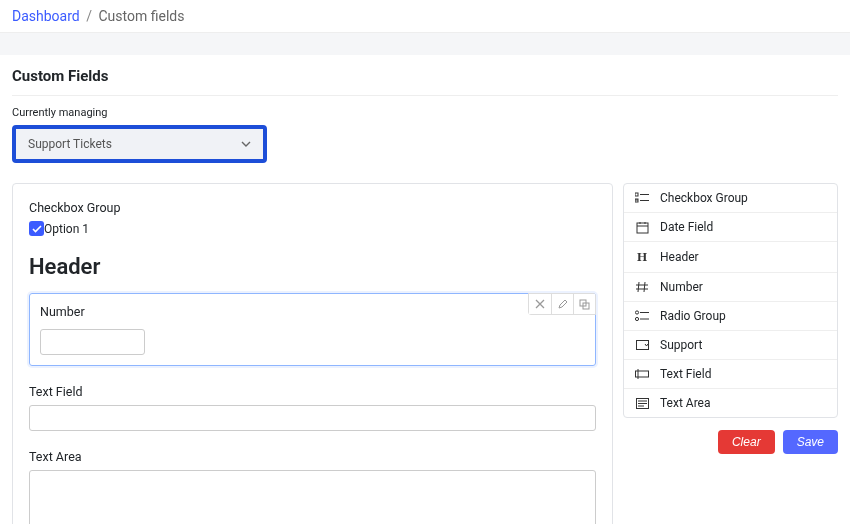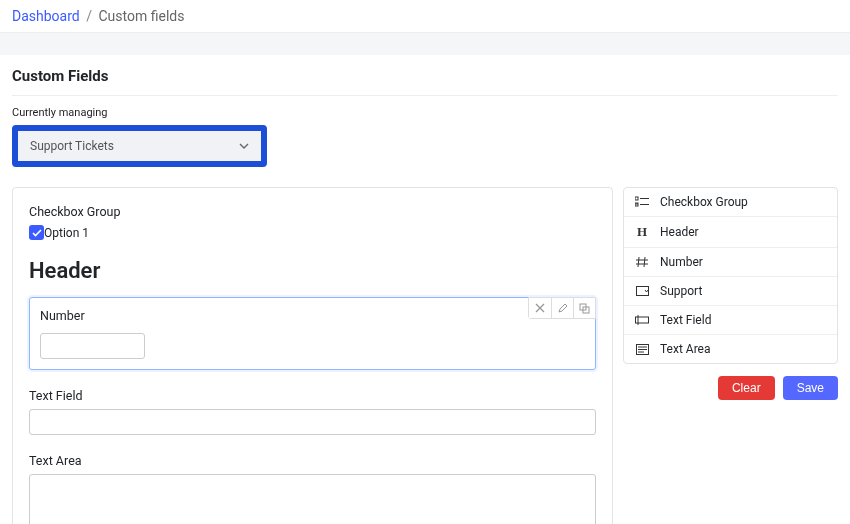--- a/index.html
+++ b/index.html
@@ -6,42 +6,42 @@
 body { font-family: -apple-system, BlinkMacSystemFont, "Segoe UI", Roboto, sans-serif; font-size: 13px; color: #212529; background: #fff; width: 850px; }
 .topbar { background: #fff; padding: 8px 12px; font-size: 14px; border-bottom: 1px solid #eee; }
 .topbar a { color: #3b5bff; text-decoration: none; }
 .topbar span.sep { color: #888; margin: 0 3px; }
 .topbar span.cur { color: #666; }
 .greyband { background: #f5f6f8; height: 22px; }
 .content { padding: 12px 12px 0 12px; }
 h1.page-title { font-size: 15px; font-weight: 700; margin-bottom: 10px; }
 hr.divider { border: 0; border-top: 1px solid #eee; margin-bottom: 10px; }
 .mgr-label { font-size: 11px; margin-bottom: 6px; display: block; }
-.mgr-select { display: inline-flex; align-items: center; justify-content: space-between; width: 255px; background: #f0f2f6; border: 6px solid #1d4ed8; border-radius: 4px; padding: 8px 12px; font-size: 12px; color: #555; cursor: pointer; }
+.mgr-select { display: inline-flex; align-items: center; justify-content: space-between; width: 255px; background: #f0f2f6; border: 4px solid #1d4ed8; border-radius: 4px; padding: 8px 12px; font-size: 12px; color: #555; cursor: pointer; }
 .columns { display: flex; gap: 10px; margin-top: 20px; align-items: flex-start; }
 .canvas { flex: 1; border: 1px solid #e1e3e7; border-radius: 4px; padding: 16px; }
 .side { width: 215px; }
 .fld { margin-bottom: 18px; }
 .fld-label { font-size: 12.5px; margin-bottom: 6px; display: block; }
 .cb-row { display: flex; align-items: center; font-size: 12px; }
 .cb { width: 15px; height: 15px; background: #3b5bff; border-radius: 3px; display: inline-flex; align-items: center; justify-content: center; }
 .h-header { font-size: 22px; font-weight: 600; margin: 2px 0 14px 0; }
 .fld-selected { border: 1px solid #8fb6ff; border-radius: 3px; padding: 10px 10px; position: relative; box-shadow: 0 0 0 2px rgba(100,150,255,0.12); margin-bottom: 18px; }
 .toolbar { position: absolute; top: -1px; right: -1px; display: flex; border: 1px solid #ddd; border-radius: 0 3px 0 3px; background: #fff; }
 .toolbar button { width: 22px; height: 20px; border: none; background: #fff; color: #999; cursor: pointer; display: inline-flex; align-items: center; justify-content: center; font-size: 11px; }
 .toolbar button + button { border-left: 1px solid #ddd; }
 .num-input { width: 105px; height: 26px; border: 1px solid #ccc; border-radius: 3px; padding: 2px 6px; margin-top: 4px; }
 .txt-input { width: 100%; height: 26px; border: 1px solid #ccc; border-radius: 3px; padding: 2px 6px; }
 .txt-area { width: 100%; height: 95px; border: 1px solid #ccc; border-radius: 3px; padding: 4px 6px; resize: none; }
 .palette { border: 1px solid #e1e3e7; border-radius: 4px; overflow: hidden; }
 .palette-item { display: flex; align-items: center; gap: 10px; padding: 7px 10px; font-size: 12px; border-bottom: 1px solid #eee; cursor: grab; }
 .palette-item:last-child { border-bottom: none; }
 .palette-item .ic { width: 16px; display: inline-flex; justify-content: center; color: #333; }
 .btnrow { display: flex; justify-content: flex-end; gap: 8px; margin-top: 12px; }
-.btn { border: none; border-radius: 4px; padding: 5px 14px; font-size: 12px; color: #fff; cursor: pointer; }
+.btn { border: none; border-radius: 4px; padding: 5px 14px; font-size: 12px; color: #fff; cursor: pointer; font-style: italic; }
 .btn-clear { background: #e53935; }
 .btn-save { background: #5468ff; }
 svg { display: block; }
 </style>
 </head>
 <body>
 
 <div class="topbar">
   <a href="#">Dashboard</a>
   <span class="sep">/</span>
@@ -123,35 +123,54 @@
           <span class="ic">
             <svg width="14" height="12" viewBox="0 0 14 12">
                 <rect x="0" y="1" width="3" height="3" stroke="#333" fill="none"></rect>
                 <path d="M5 2.5h9M0 8h3M5 8.5h9" stroke="#333" stroke-width="1"></path>
                 <rect x="0" y="7" width="3" height="3" stroke="#333" fill="none"></rect>
               </svg>
           </span>
           <span>Checkbox Group</span>
         </div>
 
+        <div class="palette-item">
+          <span class="ic">
+            <svg width="13" height="13" viewBox="0 0 13 13">
+                <rect x="1" y="2" width="11" height="10" stroke="#333" fill="none"></rect>
+                <path d="M1 5h11M4 1v2M9 1v2" stroke="#333"></path>
+              </svg>
+          </span>
+          <span>Date Field</span>
+        </div>
 
         <div class="palette-item">
           <span class="ic" style="font-weight:700;font-size:13px;font-family:Georgia,serif">H</span>
           <span>Header</span>
         </div>
 
         <div class="palette-item">
           <span class="ic">
             <svg width="12" height="12" viewBox="0 0 12 12">
                 <path d="M3 1L2 11M9 1l-1 10M0 4h12M0 8h12" stroke="#333" stroke-width="1"></path>
               </svg>
           </span>
           <span>Number</span>
         </div>
 
+        <div class="palette-item">
+          <span class="ic">
+            <svg width="14" height="12" viewBox="0 0 14 12">
+                <circle cx="2" cy="2.5" r="1.6" stroke="#333" fill="none"></circle>
+                <circle cx="2" cy="9" r="1.6" stroke="#333" fill="none"></circle>
+                <path d="M5 2.5h9M5 9h9" stroke="#333"></path>
+              </svg>
+          </span>
+          <span>Radio Group</span>
+        </div>
 
         <div class="palette-item">
           <span class="ic">
             <svg width="13" height="11" viewBox="0 0 13 11">
                 <rect x="0.5" y="0.5" width="12" height="9" stroke="#333" fill="none"></rect>
                 <path d="M9 4l1.5 2L12 4" stroke="#333" fill="none"></path>
               </svg>
           </span>
           <span>Support</span>
         </div>

